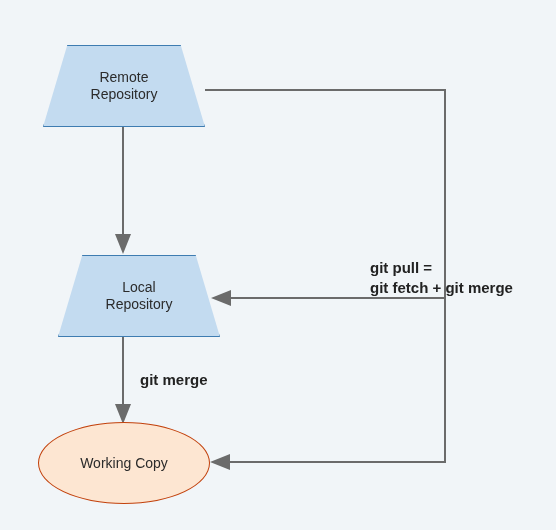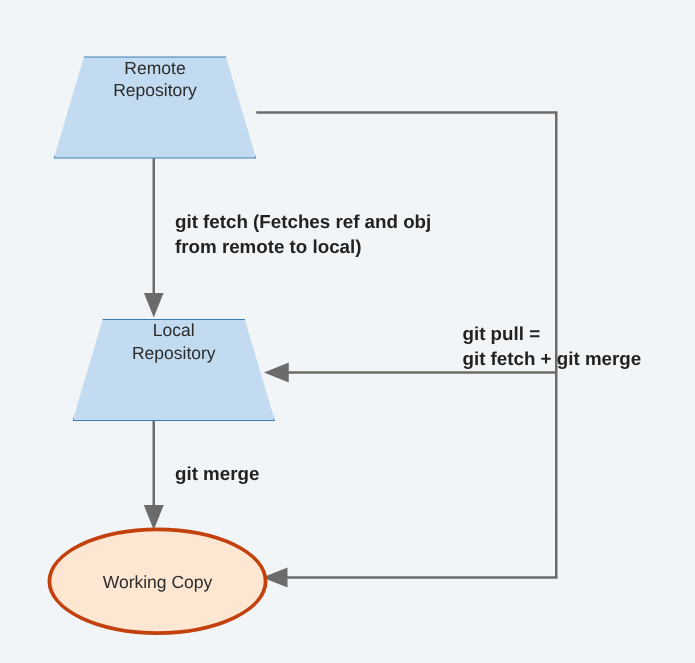--- a/index.html
+++ b/index.html
@@ -12,33 +12,33 @@
   }
   .canvas{position:absolute;inset:0}
 
   
   .trapezoid{
     position:absolute;
     width:160px;height:80px;
     background:#c3dbf0;
     border:1px solid #3e7cb1;
     clip-path:polygon(15% 0,85% 0,100% 100%,0 100%);
-    display:flex;align-items:flex-start;justify-content:center;
+    display:flex;align-items:center;justify-content:center;
     text-align:center;
     font-size:14px;line-height:1.25;
     color:#2b2b2b;
   }
   .trapezoid .inner{padding:0 8px}
 
   
   .ellipse{
     position:absolute;
     width:170px;height:80px;
     background:#fde6d2;
-    border:3px solid #c2410c;
+    border:1px solid #c2410c;
     border-radius:50%;
     display:flex;align-items:center;justify-content:center;
     font-size:14px;text-align:center;
     color:#2b2b2b;
   }
 
   
   .label{
     position:absolute;
     font-size:15px;
@@ -77,19 +77,18 @@
   </div>
 
   <div class="trapezoid" style="left:58px;top:255px">
     <div class="inner">Local<br>Repository</div>
   </div>
 
   <div class="ellipse" style="left:38px;top:422px">
     <div>Working Copy</div>
   </div>
 
-  <div class="label" style="left:140px;top:168px;max-width:260px">git fetch (Fetches ref and obj<br>from remote to local)</div>
 
   <div class="label" style="left:370px;top:258px;text-align:left">git pull =<br>git fetch + git merge</div>
 
   <div class="label" style="left:140px;top:370px">git merge</div>
 
 </div>
 
 </body></html>

